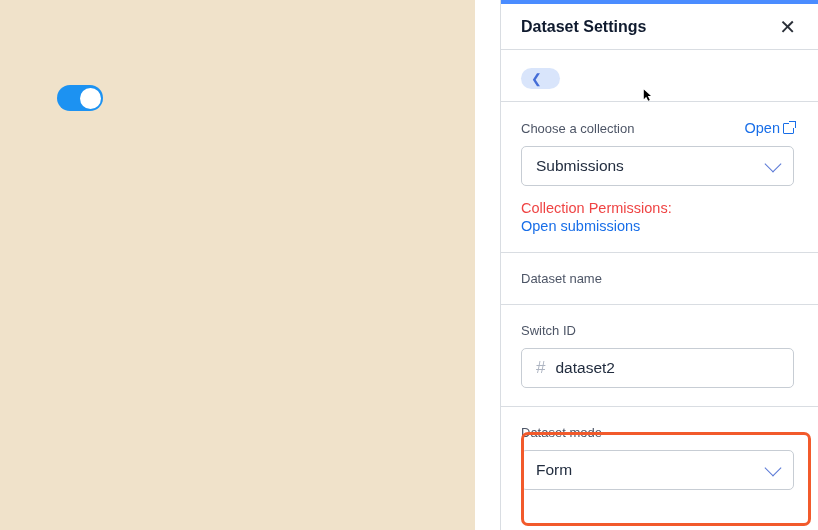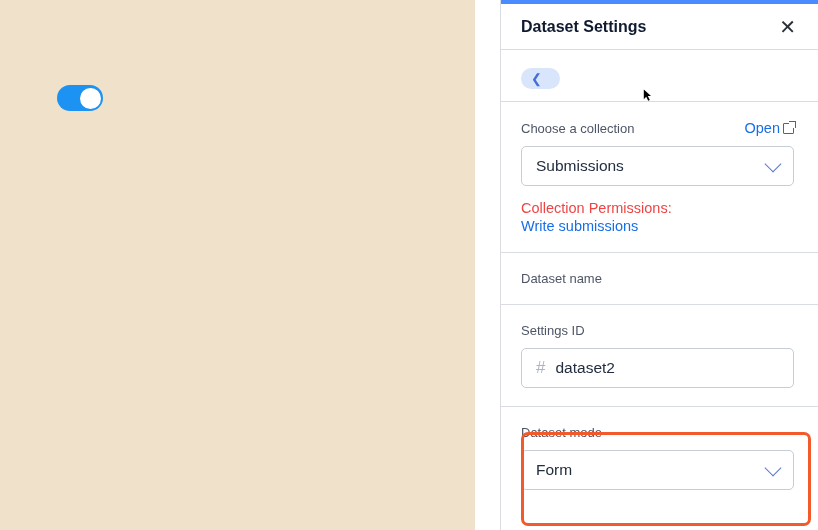--- a/index.html
+++ b/index.html
@@ -181,30 +181,30 @@
           <span>Open</span>
           <span class="ext-icon"></span>
         </div>
       </div>
       <div class="select">
         <span>Submissions</span>
         <span class="chev-down"></span>
       </div>
       <div class="sub">
         <div class="sub-label">Collection Permissions:</div>
-        <div class="sub-link">Write submissions</div>
+        <div class="sub-link">Open submissions</div>
       </div>
     </div>
 
     <div class="section">
       <div class="label" style="">Dataset name</div>
     </div>
 
     <div class="section">
-      <div class="label" style="margin-bottom:10px">Settings ID</div>
+      <div class="label" style="margin-bottom:10px">Switch ID</div>
       <div class="input id-input">
         <span class="hash">#</span>
         <span>dataset2</span>
       </div>
     </div>
 
     <div class="section" style="border-bottom:none">
       <div class="label" style="margin-bottom:10px">Dataset mode</div>
       <div class="select">
         <span>Form</span>

